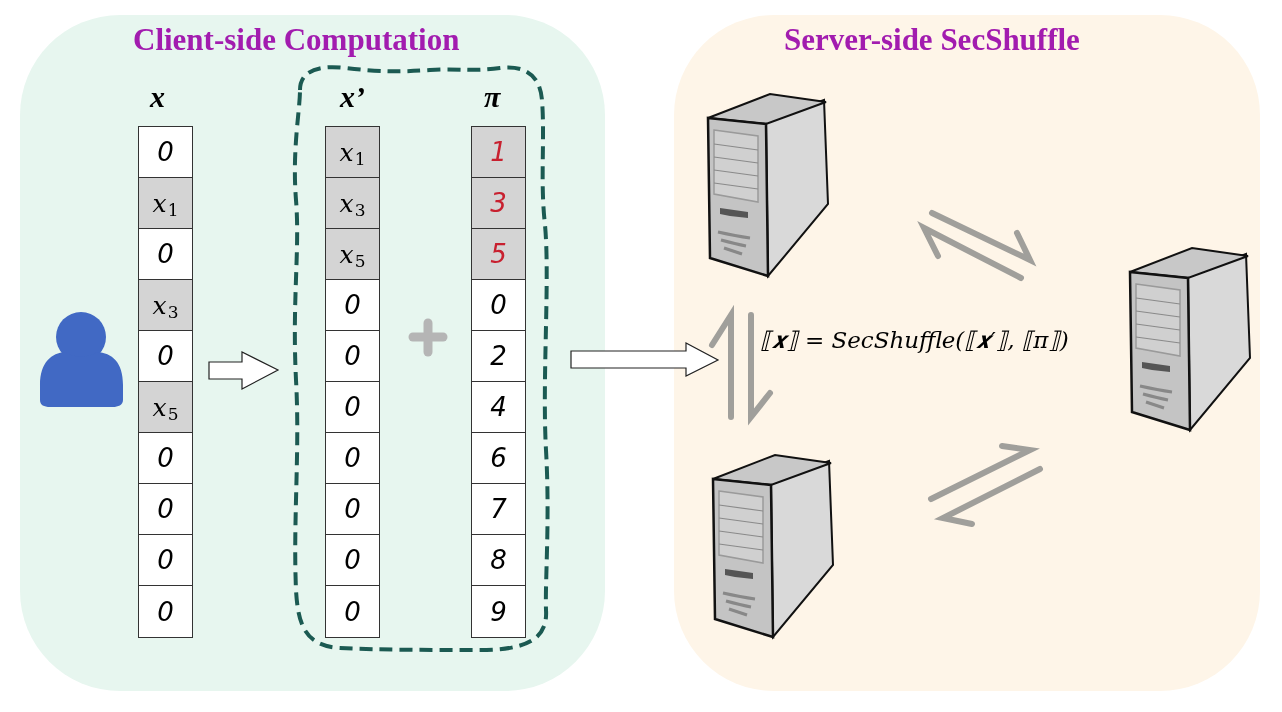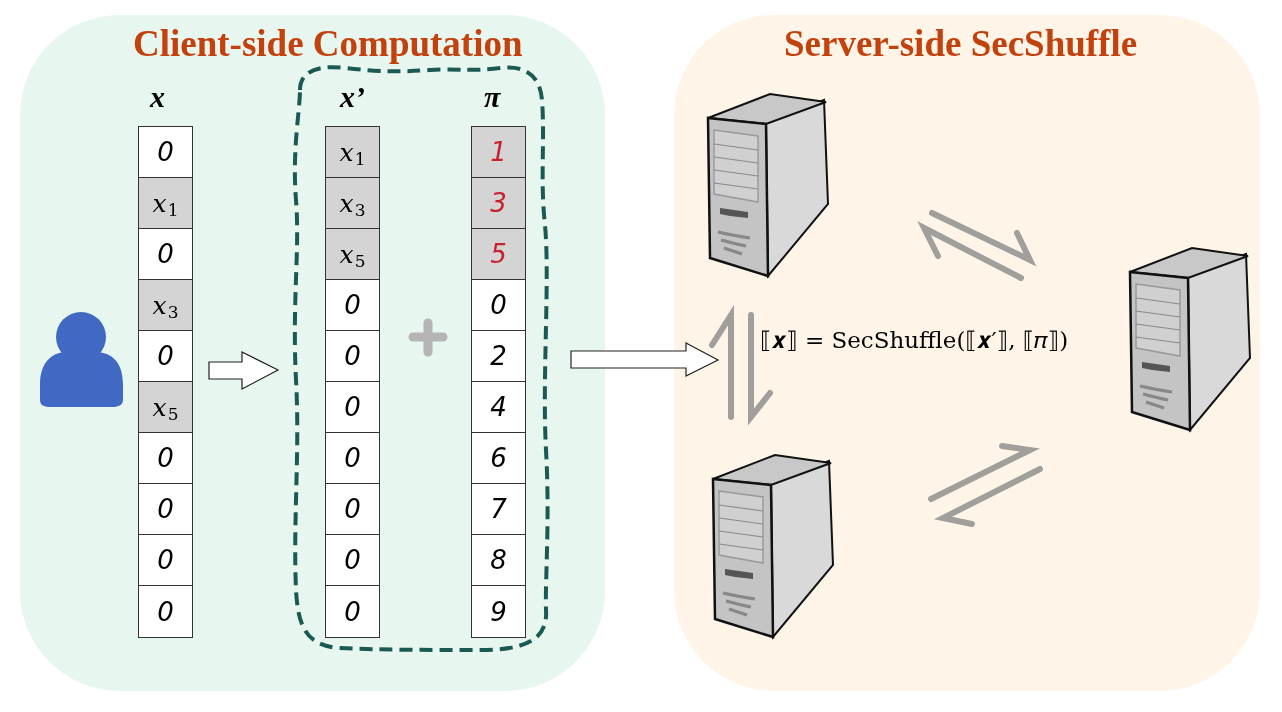--- a/index.html
+++ b/index.html
@@ -1,31 +1,31 @@
 <!DOCTYPE html>
 <html><head>
 <meta charset="utf-8">
 <style>
   html, body { margin: 0; padding: 0; background: #ffffff; }
   body { width: 1282px; height: 712px; position: relative; overflow: hidden; font-family: "Liberation Serif", serif; }
   .panel { position: absolute; border-radius: 100px; }
   #client-panel { left: 20px; top: 15px; width: 585px; height: 676px; background: #e7f6ef; }
   #server-panel { left: 674px; top: 15px; width: 586px; height: 676px; background: #fef5e8; }
-  .panel-title { position: absolute; font-family: "Liberation Serif", serif; font-weight: bold; font-size: 37px; color: #c2410c; white-space: nowrap; }
+  .panel-title { position: absolute; font-family: "Liberation Serif", serif; font-weight: bold; font-size: 31px; color: #a21caf; white-space: nowrap; }
   #client-title { left: 133px; top: 22px; }
   #server-title { left: 784px; top: 22px; }
   .col-label { position: absolute; font-family: "Liberation Serif", serif; font-weight: bold; font-style: italic; font-size: 30px; color: #000; }
   .column { position: absolute; width: 53px; border: 1.5px solid #333; background: #fff; }
   .cell { height: 51px; box-sizing: border-box; border-bottom: 1.5px solid #333; display: flex; align-items: center; justify-content: center; font-family: "DejaVu Sans", sans-serif; font-style: italic; font-size: 26px; color: #000; }
   .cell:last-child { border-bottom: none; }
   .cell.shaded { background: #d4d4d4; }
   .cell.red { color: #c8202f; }
   .cell .var { font-family: "DejaVu Serif", serif; font-style: italic; font-size: 25px; }
   .cell .sub { font-family: "DejaVu Serif", serif; font-style: normal; font-size: 17px; position: relative; top: 7px; margin-left: 1px; }
-  #formula { position: absolute; left: 760px; top: 327px; font-family: "DejaVu Serif", serif; font-size: 23px; color: #000; white-space: nowrap; }
+  #formula { position: absolute; left: 760px; top: 327px; font-family: "DejaVu Serif", serif; font-size: 23px; color: #000; white-space: nowrap; font-style: italic; }
   svg.overlay { position: absolute; left: 0; top: 0; }
 </style>
 </head>
 <body>
 
 <div class="panel" id="client-panel"></div>
 <div class="panel" id="server-panel"></div>
 
 <div class="panel-title" id="client-title">Client-side Computation</div>
 <div class="panel-title" id="server-title">Server-side SecShuffle</div>

